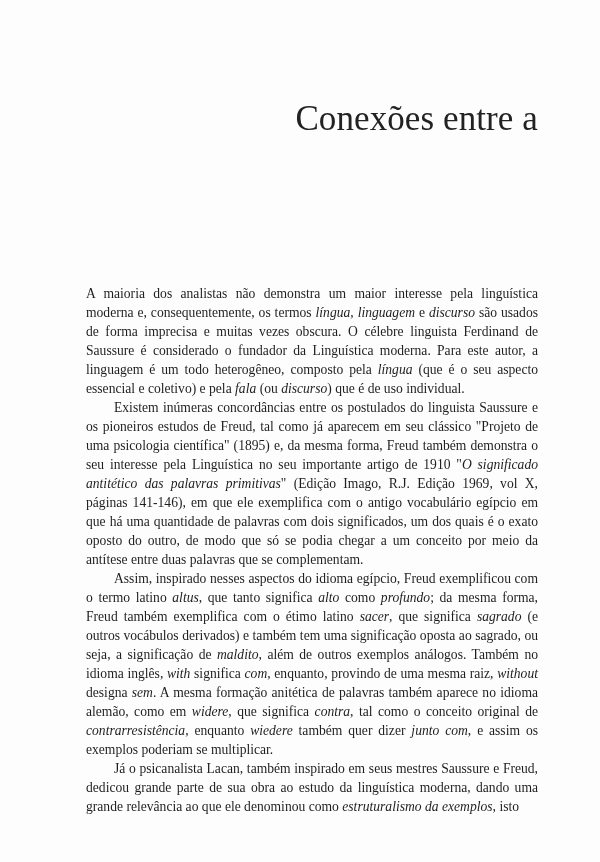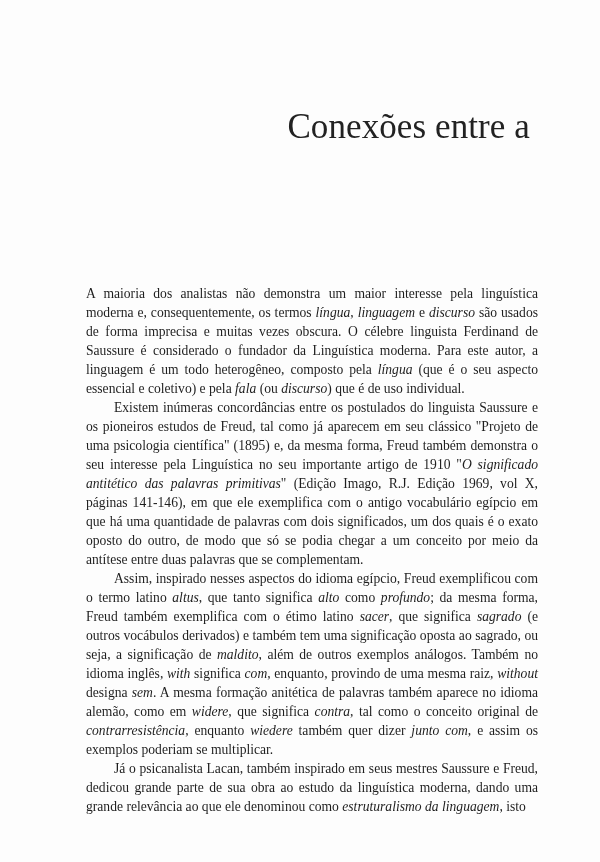--- a/index.html
+++ b/index.html
@@ -24,21 +24,21 @@
   .chapter-title {
     position: absolute;
     right: 62px;
     top: 98px;
     text-align: right;
     font-family: "Liberation Serif", "DejaVu Serif", serif;
     font-weight: normal;
     font-size: 35px;
     line-height: 41px;
     color: #222;
-    margin: 8px;
+    margin: 0;
     letter-spacing: 0.1px;
   }
   .chapter-title span { display: block; white-space: nowrap; }
   .body-text {
     position: absolute;
     left: 63px;
     top: 284px;
     width: 452px;
     font-size: 13.6px;
     line-height: 19px;
@@ -58,15 +58,15 @@
 
 <div class="page">
   <h1 class="chapter-title">
     <span>Conexões entre a</span>
   </h1>
 
   <div class="body-text" id="body-text">
     <p class="para">A maioria dos analistas não demonstra um maior interesse pela linguística moderna e, consequentemente, os termos <em>língua</em>, <em>linguagem</em> e <em>discurso</em> são usados de forma imprecisa e muitas vezes obscura. O célebre linguista Ferdinand de Saussure é considerado o fundador da Linguística moderna. Para este autor, a linguagem é um todo heterogêneo, composto pela <em>língua</em> (que é o seu aspecto essencial e coletivo) e pela <em>fala</em> (ou <em>discurso</em>) que é de uso individual.</p>
     <p class="para indent">Existem inúmeras concordâncias entre os postulados do linguista Saussure e os pioneiros estudos de Freud, tal como já aparecem em seu clássico "Projeto de uma psicologia científica" (1895) e, da mesma forma, Freud também demonstra o seu interesse pela Linguística no seu importante artigo de 1910 "<em>O significado antitético das palavras primitivas</em>" (Edição Imago, R.J. Edição 1969, vol X, páginas 141-146), em que ele exemplifica com o antigo vocabulário egípcio em que há uma quantidade de palavras com dois significados, um dos quais é o exato oposto do outro, de modo que só se podia chegar a um conceito por meio da antítese entre duas palavras que se complementam.</p>
     <p class="para indent">Assim, inspirado nesses aspectos do idioma egípcio, Freud exemplificou com o termo latino <em>altus</em>, que tanto significa <em>alto</em> como <em>profundo</em>; da mesma forma, Freud também exemplifica com o étimo latino <em>sacer</em>, que significa <em>sagrado</em> (e outros vocábulos derivados) e também tem uma significação oposta ao sagrado, ou seja, a significação de <em>maldito</em>, além de outros exemplos análogos. Também no idioma inglês, <em>with</em> significa <em>com</em>, enquanto, provindo de uma mesma raiz, <em>without</em> designa <em>sem</em>. A mesma formação anitética de palavras também aparece no idioma alemão, como em <em>widere</em>, que significa <em>contra</em>, tal como o conceito original de <em>contrarresistência</em>, enquanto <em>wiedere</em> também quer dizer <em>junto com</em>, e assim os exemplos poderiam se multiplicar.</p>
-    <p class="para indent">Já o psicanalista Lacan, também inspirado em seus mestres Saussure e Freud, dedicou grande parte de sua obra ao estudo da linguística moderna, dando uma grande relevância ao que ele denominou como <em>estruturalismo da linguagem</em>, isto</p>
+    <p class="para indent">Já o psicanalista Lacan, também inspirado em seus mestres Saussure e Freud, dedicou grande parte de sua obra ao estudo da linguística moderna, dando uma grande relevância ao que ele denominou como <em>estruturalismo da exemplos</em>, isto</p>
   </div>
 </div>
 
 </body></html>

